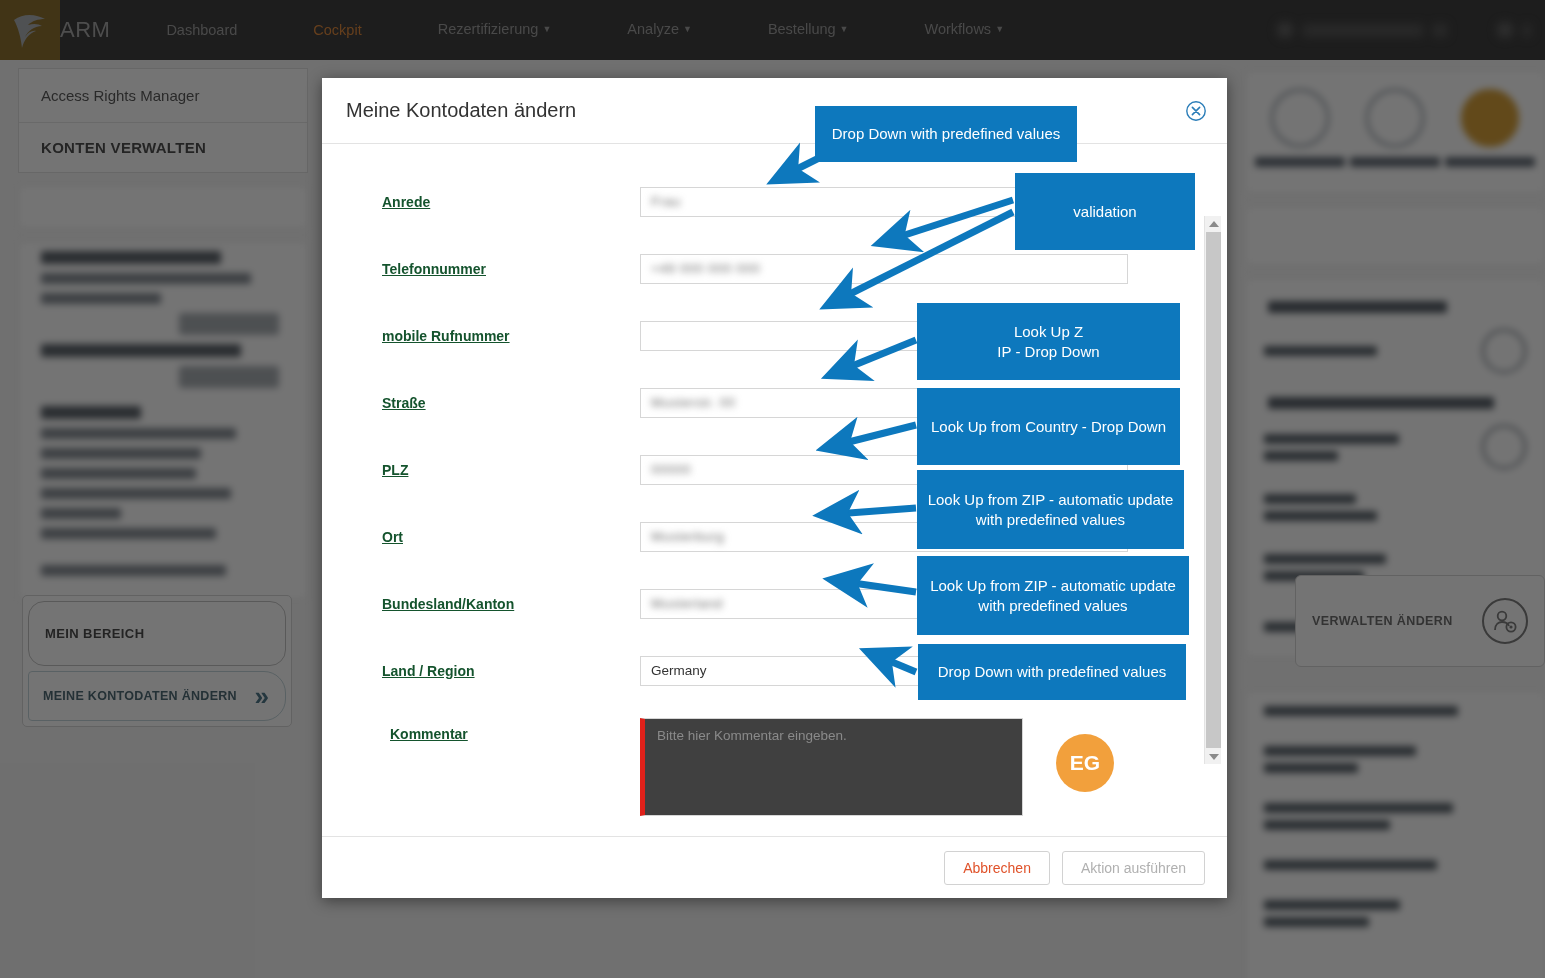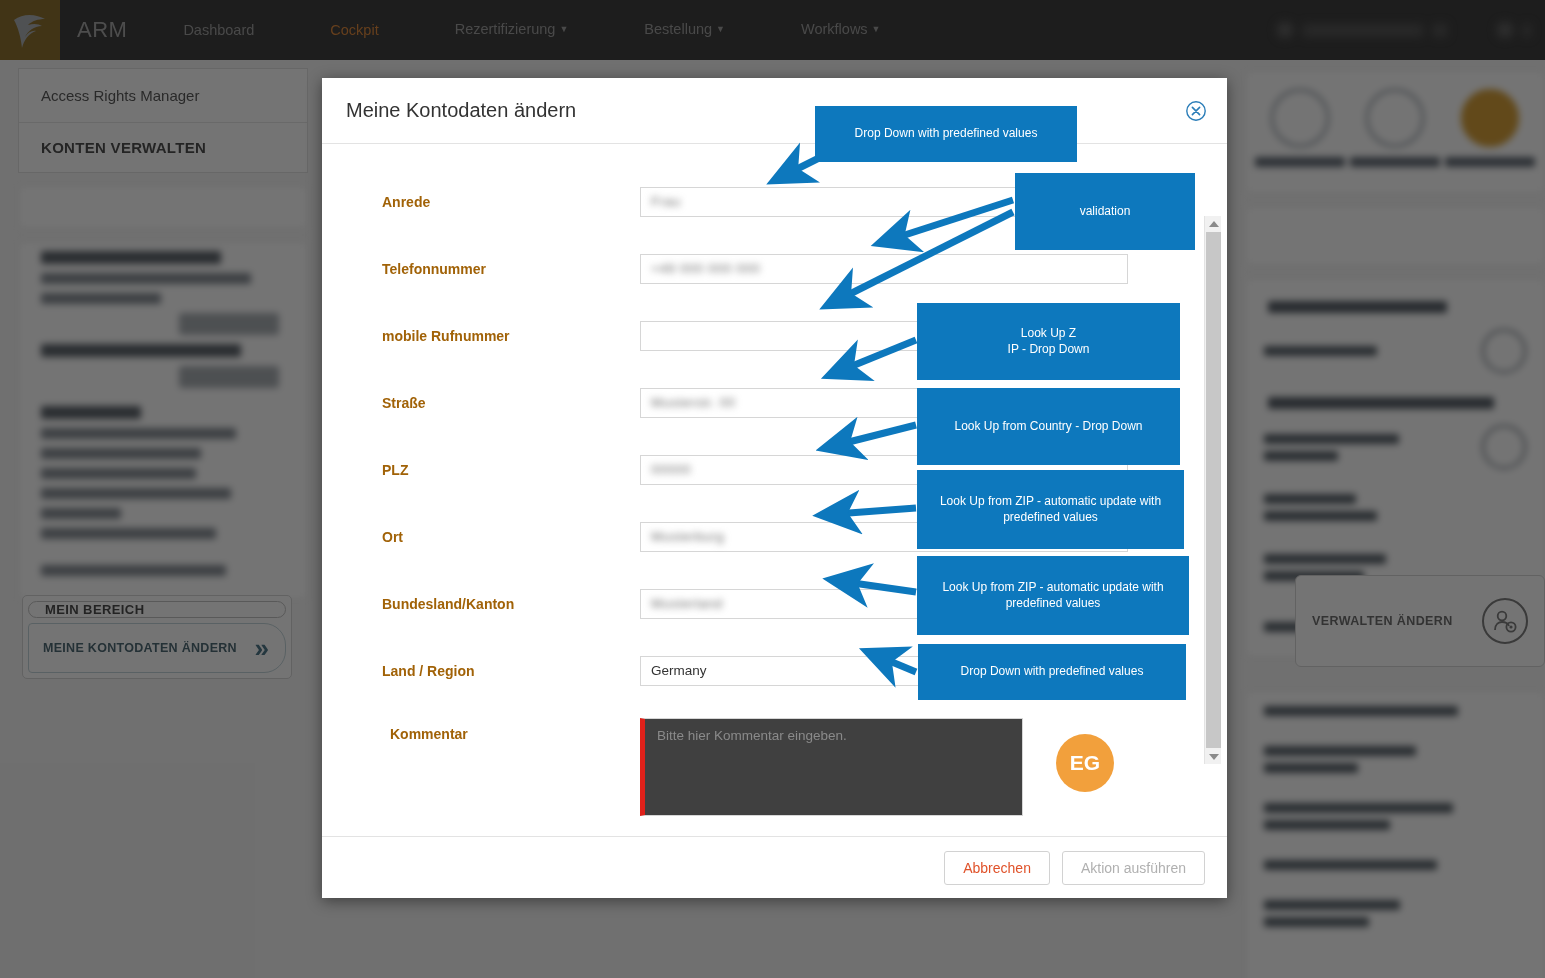--- a/index.html
+++ b/index.html
@@ -19,21 +19,21 @@
     position: absolute; top: 0; left: 0; width: 1545px; height: 60px;
     background: #1b1b1b; display: flex; align-items: center; z-index: 5;
   }
   .logo-box {
     width: 60px; height: 60px; background: #7a5708;
     display: flex; align-items: center; justify-content: center; flex: 0 0 60px;
   }
   .logo-box svg { display: block; }
   .brand {
     color: #9a9a9a; font-size: 22px; font-weight: 400; letter-spacing: .5px;
-    margin-left: 17px; margin-right: 18px;
+    margin-left: 0; margin-right: 18px;
   }
   .nav-items { display: flex; align-items: center; height: 60px; }
   .nav-item {
     color: #8e8e8e; font-size: 14.5px; padding: 0 38px; line-height: 60px;
     white-space: nowrap; cursor: pointer;
   }
   .nav-item.active { color: #d9731a; }
   .caret { font-size: 9px; margin-left: 4px; position: relative; top: -2px; }
   .nav-right {
     position: absolute; right: 0; top: 0; height: 60px; width: 300px;
@@ -62,21 +62,21 @@
   .blurbox { filter: blur(3.5px); }
   .blur-line { background: #6f7780; height: 11px; border-radius: 2px; margin: 9px 22px; }
   .blur-line.h { background: #3f4750; height: 13px; }
   .blur-btn { background: #9aa0a6; height: 22px; border-radius: 3px; margin: 6px 22px 6px 160px; width: 100px; }
 
   .mein-bereich {
     position: absolute; left: 22px; top: 535px; width: 270px;
     background: #fff; border: 1px solid #cfcfcf; border-radius: 5px; padding: 5px;
   }
   .mb-head {
-    border: 1px solid #b9b9b9; border-radius: 16px; padding: 0 16px;
+    border: 1px solid #b9b9b9; border-radius: 16px; padding: 24px 16px;
     font-size: 13px; font-weight: bold; color: #2c2c2c; letter-spacing: .4px;
   }
   .mb-item {
     margin-top: 5px; border: 1px solid #b9cdd4; border-radius: 4px 22px 22px 4px;
     padding: 11px 14px; display: flex; align-items: center; justify-content: space-between;
   }
   .mb-item-label { font-size: 12.5px; font-weight: bold; color: #2f4f5c; line-height: 1.6; letter-spacing: .3px; }
   .chev { color: #2f5f74; font-size: 26px; font-weight: bold; line-height: 1; letter-spacing: -6px; padding-right: 8px; }
 
   .right-col { position: absolute; right: 0px; top: 10px; width: 300px; }
@@ -118,21 +118,21 @@
   .close-btn {
     position: absolute; right: 20px; top: 22px; width: 22px; height: 22px; cursor: pointer;
   }
   .modal-body {
     flex: 1; position: relative; overflow: hidden; padding: 26px 10px 10px 0;
   }
   .form-scroll { position: absolute; inset: 0; padding: 24px 30px 10px 60px; }
 
   .frow { display: flex; align-items: center; height: 67px; }
   .flabel {
-    width: 258px; flex: 0 0 258px; font-size: 14px; font-weight: bold; color: #a16207;
+    width: 258px; flex: 0 0 258px; font-size: 14px; font-weight: bold; color: #14532d; text-decoration: underline;
   }
   .flabel.indent { padding-left: 6px; }
   .finput {
     flex: 1; height: 30px; border: 1px solid #d6d6d6; background: #fff;
     display: flex; align-items: center; padding: 0 10px; font-size: 13.5px; color: #333;
     max-width: 488px;
   }
   .redacted { filter: blur(3.8px); color: #6d6d6d; font-size: 13.5px; letter-spacing: .5px; }
 
   .frow.comment { height: auto; align-items: flex-start; margin-top: 14px; }
@@ -171,21 +171,21 @@
     border: 1px solid #d2d2d2; background: #fff; padding: 8px 18px;
     font-size: 14px; border-radius: 3px; cursor: pointer;
   }
   .btn.cancel { color: #e0522a; }
   .btn.primary { color: #b0b0b0; cursor: default; }
 
   
   .anno-layer { position: absolute; inset: 0; z-index: 60; pointer-events: none; }
   .callout {
     position: absolute; background: #0d78bd; color: #fff;
-    font-size: 12px; line-height: 1.28; text-align: center;
+    font-size: 15px; line-height: 1.28; text-align: center;
     display: flex; align-items: center; justify-content: center; padding: 6px 10px;
     pointer-events: auto;
   }
   .anno-svg { position: absolute; inset: 0; width: 1545px; height: 978px; }
 </style>
 </head>
 <body>
 
 <div id="root">
 
@@ -338,20 +338,21 @@
       <div class="logo-box">
         <svg width="44" height="44" viewBox="0 0 44 44">
           <path d="M6 12 C16 4 30 7 37 11 C30 11 24 13 20 17 C26 15 31 16 34 18 C26 18 20 23 17 29 C20 24 25 22 28 23 C21 25 16 32 14 40 C13 30 10 19 6 12 Z" fill="#9ea3a8"></path>
         </svg>
       </div>
       <span class="brand">ARM</span>
       <div class="nav-items">
         <div class="nav-item"><span>Dashboard</span></div>
         <div class="nav-item active"><span>Cockpit</span></div>
         <div class="nav-item"><span>Rezertifizierung</span><span class="caret">▼</span></div>
+        <div class="nav-item"><span>Analyze</span><span class="caret">▼</span></div>
         <div class="nav-item"><span>Bestellung</span><span class="caret">▼</span></div>
         <div class="nav-item"><span>Workflows</span><span class="caret">▼</span></div>
       </div>
       <div class="nav-right">
         <div class="nav-blur">
           <span class="user-ic"></span>
           <span class="pill" style="width:120px"></span>
           <span class="pill" style="width:14px"></span>
           <span class="user-ic" style="margin-left:40px"></span>
           <span class="pill" style="width:8px"></span>

